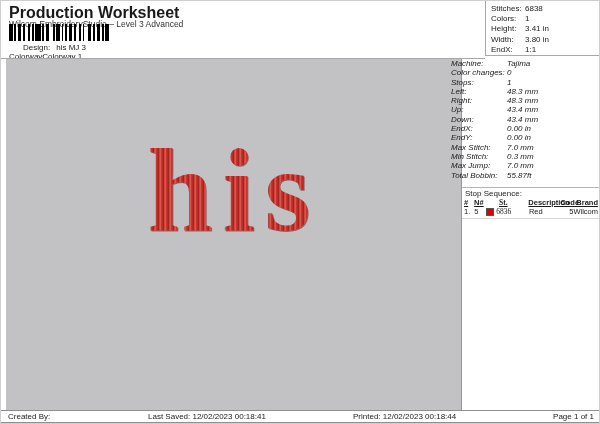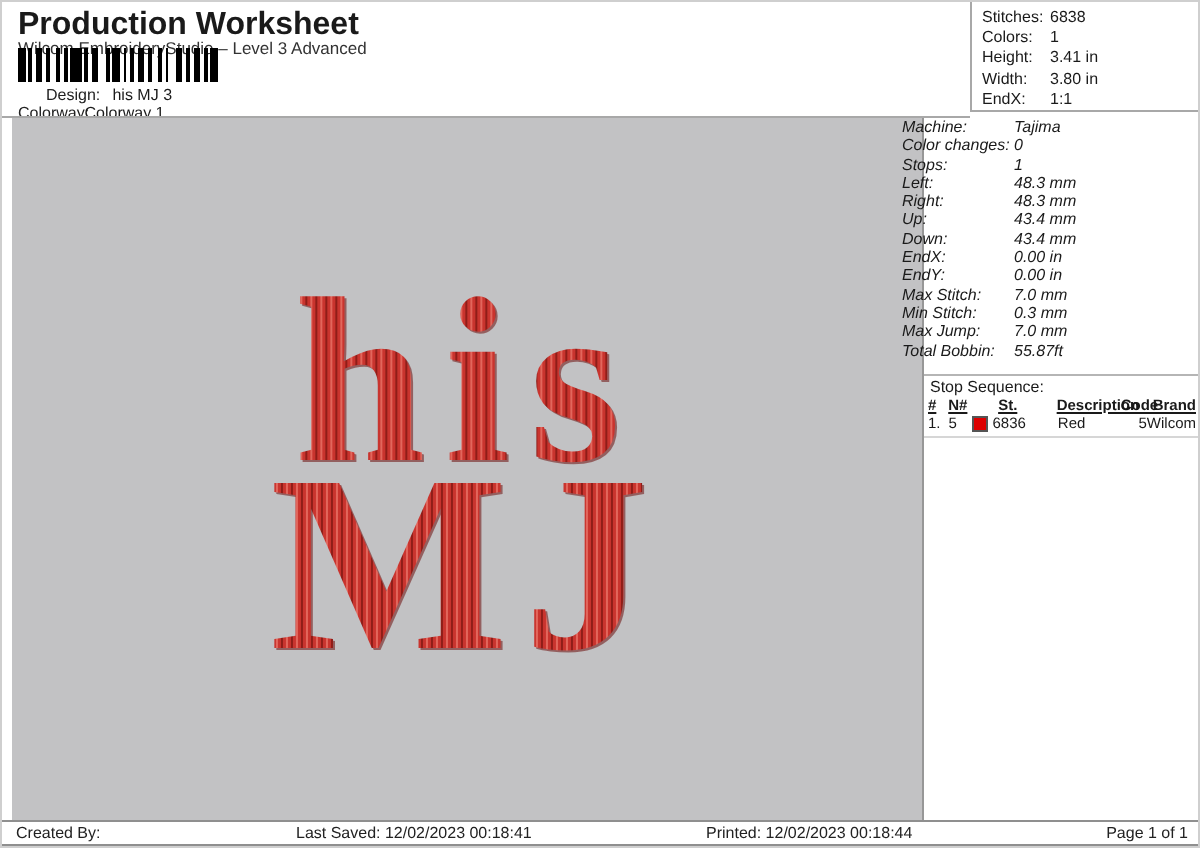--- a/index.html
+++ b/index.html
@@ -44,21 +44,21 @@
   .details{position:absolute;left:450px;top:58px;width:130px;font-style:italic;}
   .kv{display:flex;font-size:8px;line-height:9.3px;}
   .kv .kv-label{width:56px;}
   .kv .kv-value{flex:1;}
   .seq-sep{position:absolute;left:461px;top:186px;width:139px;height:1px;background:#b5b5b5;}
   .seq-title{position:absolute;left:464px;top:188px;font-size:8px;}
   .seq-table{position:absolute;left:463px;top:197px;width:134px;font-size:7.5px;}
   .seq-row{display:flex;line-height:9px;align-items:center;}
   .seq-row .c1{width:11px;}
   .seq-row .c2{width:13px;}
-  .seq-row .c3{width:46px;display:flex;align-items:center;}
+  .seq-row .c3{width:46px;display:flex;align-items:center;font-family:Liberation Serif, serif;}
   .seq-row .c4{width:32px;}
   .seq-row .c5{width:16px;text-align:right;}
   .seq-row .c6{flex:1;text-align:right;}
   .seq-head span{font-weight:bold;text-decoration:underline;}
   .seq-head .c3{text-indent:13px;display:block;}
   .swatch{display:inline-block;width:6px;height:6px;margin-right:2px;border:0.5px solid #555;}
   .seq-bottom{position:absolute;left:461px;top:217px;width:139px;height:1px;background:#d6d6d6;}
   
   .footer-top{position:absolute;left:0;top:409px;width:600px;height:1px;background:#8f8f8f;}
   .footer-bottom{position:absolute;left:0;top:421px;width:600px;height:1px;background:#8f8f8f;}
@@ -128,21 +128,20 @@
         <span>3.80 in</span>
       </div>
     <div class="row">
         <span class="lbl">EndX:</span>
         <span>1:1</span>
       </div>
   </div>
 
   <div class="canvas">
     <div class="stitch line1" style="--thread: #c9342e;">his</div>
-    <div class="stitch line2" style="--thread: #c9342e;">MJ</div>
   </div>
 
   <div class="details">
     <div class="kv">
         <span class="kv-label">Machine:</span>
         <span class="kv-value">Tajima</span>
       </div>
     <div class="kv">
         <span class="kv-label">Color changes:</span>
         <span class="kv-value">0</span>

